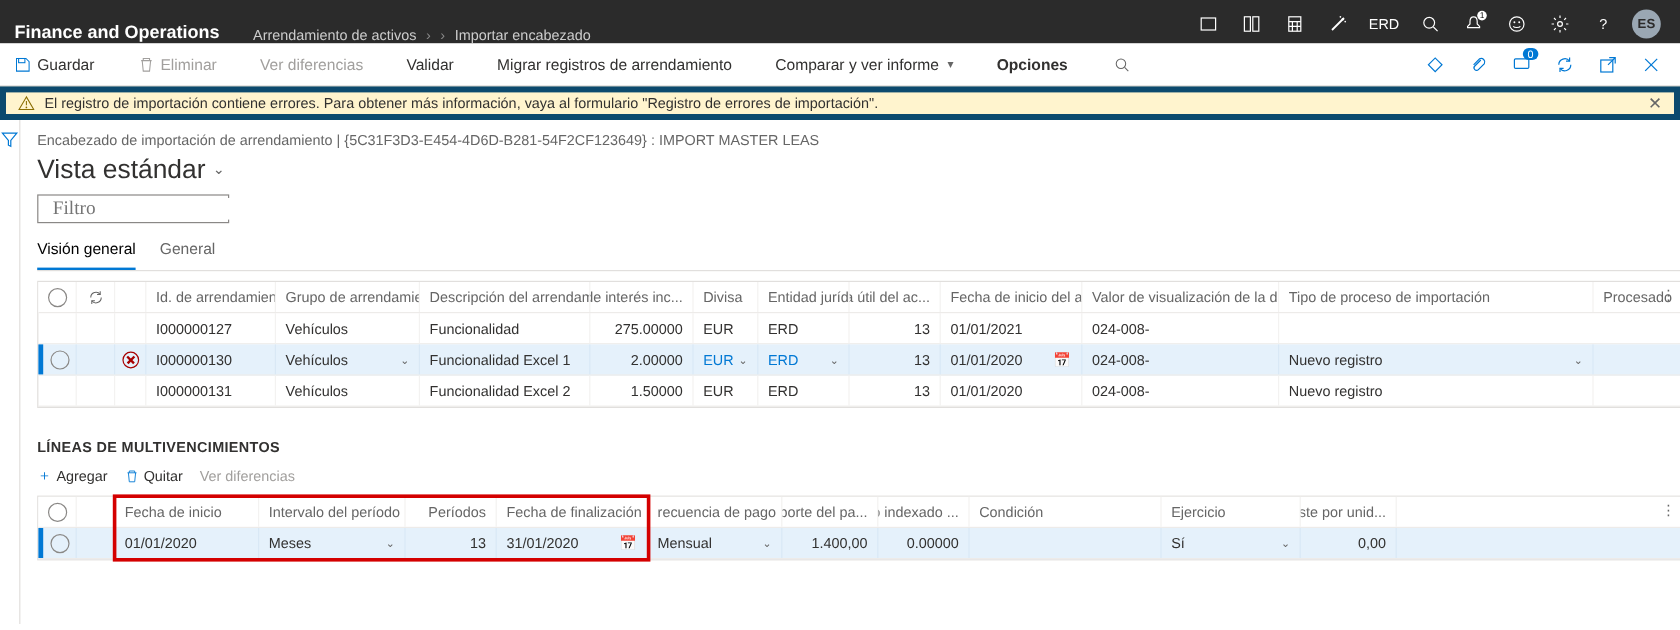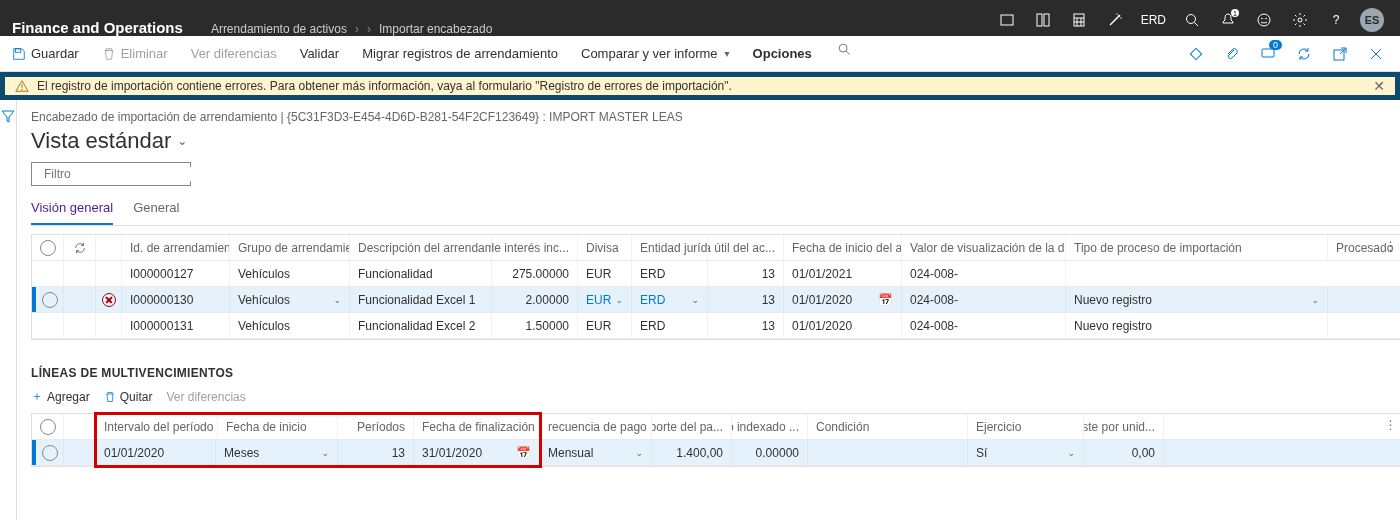--- a/index.html
+++ b/index.html
@@ -10,21 +10,21 @@
 .topnav .brand { font-size: 15px; font-weight: 600; margin-right: 28px; }
 .topnav .crumbs { display: flex; align-items: center; gap: 8px; font-size: 12px; color: #ccc; flex: 1; }
 .topnav .crumbs .chev { color: #888; }
 .topnav .tools { display: flex; align-items: center; gap: 4px; }
 .topnav .icon-btn { width: 32px; height: 32px; display: flex; align-items: center; justify-content: center; cursor: pointer; position: relative; color: #fff; }
 .avatar-circle { width: 24px; height: 24px; border-radius: 50%; background: #9aa7b3; color: #2b2b2b; font-size: 11px; font-weight: 600; display: flex; align-items: center; justify-content: center; }
 .badge-dot { position: absolute; top: 5px; right: 5px; width: 8px; height: 8px; border-radius: 50%; background: #fff; color: #000; font-size: 7px; display:flex; align-items:center; justify-content:center;}
 
 
 .actionbar { height: 36px; border-bottom: 1px solid #e1dfdd; display: flex; align-items: center; padding: 0 10px; gap: 14px; font-size: 13px; }
-.actionbar .ab-left { display:flex; align-items:flex-start; gap:19px; flex:1; }
+.actionbar .ab-left { display:flex; align-items:center; gap:32px; flex:1; }
 .actionbar .ab-action { display: flex; align-items: center; gap: 5px; cursor: pointer; color: #323130; padding: 4px 2px; }
 .actionbar .ab-action.disabled { color: #a19f9d; cursor: default; }
 .actionbar .ab-icon { width: 14px; height: 14px; display:inline-flex; }
 .actionbar .chev-down { font-size: 10px; margin-left:2px; color:#666; }
 .actionbar .searchglass { color:#666; margin-left:4px; }
 .ab-right { display:flex; align-items:center; gap:8px; color:#005a9e; }
 .ab-right .icon-btn { width:28px; height:28px; display:flex; align-items:center; justify-content:center; cursor:pointer; position:relative; }
 .ab-badge0 { position:absolute; top:0; right:0; background:#0078d4; color:#fff; border-radius:8px; font-size:9px; padding:0 4px;}
 
 
@@ -36,26 +36,26 @@
 .page-wrap { display:flex; }
 .filter-rail { width: 40px; border-right: 1px solid #e1dfdd; display:flex; justify-content:center; padding-top:8px; color:#0078d4; height: 420px; }
 .page-body { flex:1; padding: 10px 14px 0 14px; }
 
 
 .crumb-line { font-size: 12px; color: #666; margin-bottom: 4px; }
 .view-title { font-size: 22px; font-weight: 400; display:flex; align-items:center; gap:6px; margin-bottom:8px; }
 .view-title .chev { font-size:12px; color:#666; }
 
 .filter-box { border:1px solid #8a8886; width:160px; height:24px; display:flex; align-items:center; padding:0 6px; gap:6px; color:#666; margin-bottom:8px; }
-.filter-box input { border:none; outline:none; font-size:12px; flex:1; }
+.filter-box input { border:none; outline:none; font-size:16px; flex:1;font-family:Liberation Serif, serif; }
 
 
 .tabs { display:flex; gap:20px; border-bottom:1px solid #e1dfdd; margin-bottom:0; }
 .tabs .tab { padding: 6px 0 8px 0; font-size:13px; color:#666; cursor:pointer; }
-.tabs .tab.active { color:#4c1d95; border-bottom:2px solid #0078d4; font-weight:400; }
+.tabs .tab.active { color:#000000; border-bottom:2px solid #0078d4; font-weight:400; }
 
 
 .grid { border:1px solid #e1dfdd; margin-top:8px; }
 .grid-header-row, .grid-row { display:flex; align-items:center; height:26px; border-bottom:1px solid #edebe9; font-size:12px; }
 .grid-header-row { background:#fff; color:#666; position:relative; }
 .grid-header-row .col { font-weight:400; color:#666; }
 .col { padding: 0 8px; border-right:1px solid #f3f2f1; overflow:hidden; white-space:nowrap; text-overflow:ellipsis; height:100%; display:flex; align-items:center; }
 .col.num { justify-content:flex-end; }
 .col.sel { width:32px; justify-content:center; padding:0; }
 .col.refresh { width:32px; justify-content:center; padding:0; }
@@ -419,22 +419,22 @@
         </span>
       <span class="sa disabled">Ver diferencias</span>
     </div>
 
     <div class="grid2">
       <div class="grid-header-row">
         <div class="col sel">
             <span class="sel-circle"></span>
           </div>
         <div class="col refresh"></div>
+        <div class="col d-start">Fecha de inicio</div>
         <div class="col d-interval">Intervalo del período</div>
-        <div class="col d-start">Fecha de inicio</div>
         <div class="col d-periods">Períodos</div>
         <div class="col d-end">Fecha de finalización</div>
         <div class="col d-freq">recuencia de pago</div>
         <div class="col d-amt">Importe del pa...</div>
         <div class="col d-idx">Tipo indexado ...</div>
         <div class="col d-cond">Condición</div>
         <div class="col d-exer">Ejercicio</div>
         <div class="col d-cost">Coste por unid...</div>
         <div class="col" style="flex:1;"></div>
         <span class="more-dots">⋮</span>

